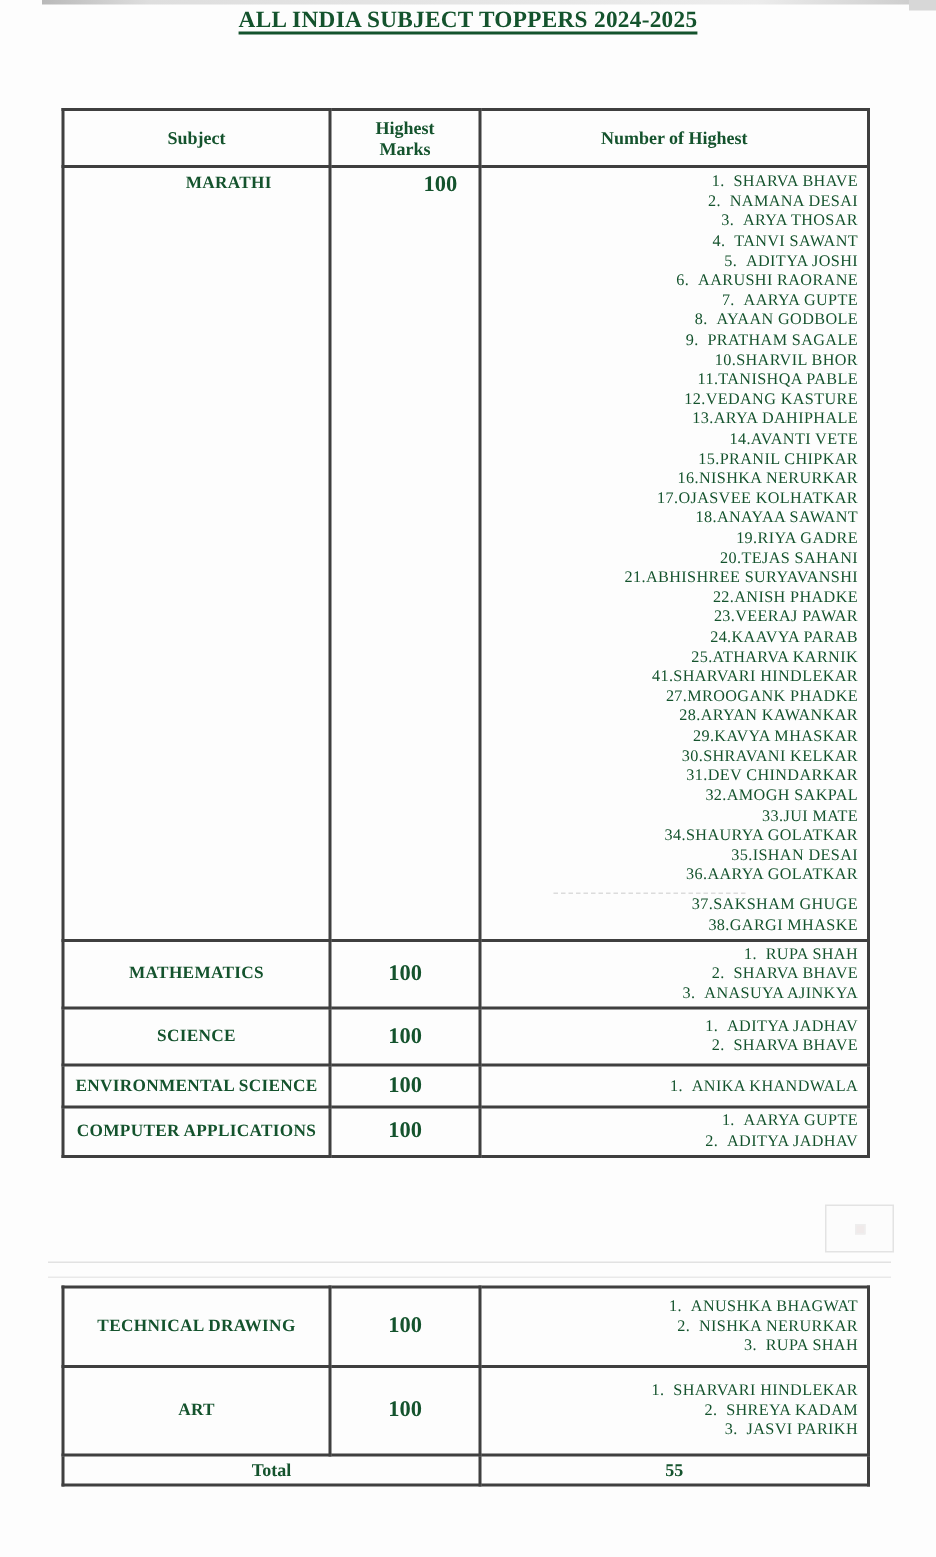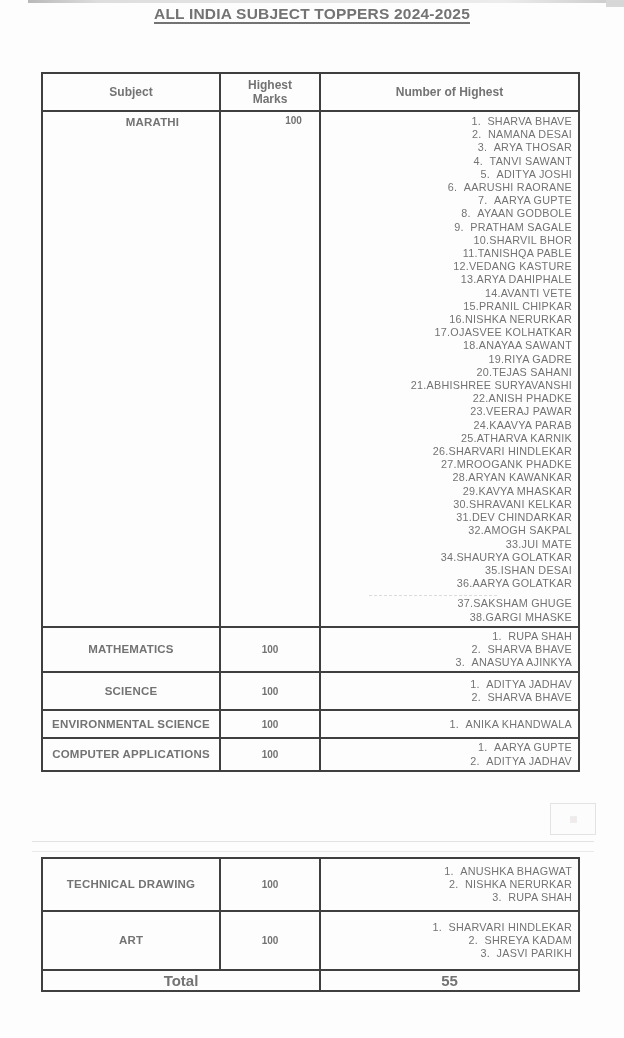--- a/index.html
+++ b/index.html
@@ -1,18 +1,18 @@
 <!DOCTYPE html>
 <html><head>
 <meta charset="utf-8">
 <style>
   html,body{margin:0;padding:0;background:#ffffff;}
   .page{
     position:relative;width:624px;height:1038px;background:#fdfdfd;
-    font-family:Liberation Sans, sans-serif;color:#737373;overflow:hidden;
+    font-family:Liberation Serif, serif;color:#14532d;overflow:hidden;
   }
   
   .scan-bar-top{position:absolute;left:28px;top:0;width:596px;height:3px;
     background:linear-gradient(90deg,#b9b9b9,#dedede 12%,#ececec 80%,#c9c9c9);}
   .scan-corner-right{position:absolute;right:0;top:0;width:18px;height:7px;background:#d7d7d7;}
   .artifact-box{position:absolute;left:550px;top:803px;width:44px;height:30px;
     border:1px solid #e3e3e3;background:#fcfcfc;}
   .artifact-box::after{content:"";position:absolute;left:19px;top:12px;width:5px;height:5px;
     background:#f0eaea;border:1px solid #eee;}
   .pagebreak-line{position:absolute;left:32px;width:562px;height:0;border-top:1px solid #e2e2e2;}
@@ -28,26 +28,26 @@
     position:absolute;left:41px;width:537px;border-collapse:collapse;table-layout:fixed;
   }
   .t1{top:36px;margin-top:36px;}
   .t2{top:857px;}
   .tbl th,.tbl td{border:2px solid #3f3f3f;overflow:hidden;}
   col.c1{width:178px;} col.c2{width:100px;} col.c3{width:259px;}
   thead th{height:36px;font-size:12px;font-weight:bold;text-align:center;
     vertical-align:middle;line-height:1.2;padding:0 14px;}
   .c-subj{font-weight:bold;font-size:11.5px;text-align:center;vertical-align:middle;
     letter-spacing:.2px;padding:2px 5px;line-height:1.25;}
-  .c-marks{font-weight:bold;font-size:10px;text-align:center;vertical-align:middle;}
+  .c-marks{font-weight:bold;font-size:15px;text-align:center;vertical-align:middle;}
   .c-stud{vertical-align:middle;padding:2px 6px 2px 27px;font-size:10.8px;letter-spacing:.25px;text-align:right;}
   .v-top{vertical-align:top;padding-top:3px;padding-left:48px;}
   .stu{line-height:13.2px;white-space:nowrap;}
   .crease{border-top:1px dashed #dcdcdc;margin:5px 0 1px 0;width:128px;}
-  .total-label,.total-value{font-weight:bold;font-size:15px;text-align:center;vertical-align:middle;}
+  .total-label,.total-value{font-weight:bold;font-size:12px;text-align:center;vertical-align:middle;}
   tfoot tr{height:20px;}
 </style>
 </head>
 <body>
 
 <div class="page">
 
   <div class="scan-bar-top"></div>
   <div class="scan-corner-right"></div>
 
@@ -89,21 +89,21 @@
             <div class="stu">16.NISHKA NERURKAR</div>
             <div class="stu">17.OJASVEE KOLHATKAR</div>
             <div class="stu">18.ANAYAA SAWANT</div>
             <div class="stu">19.RIYA GADRE</div>
             <div class="stu">20.TEJAS SAHANI</div>
             <div class="stu">21.ABHISHREE SURYAVANSHI</div>
             <div class="stu">22.ANISH PHADKE</div>
             <div class="stu">23.VEERAJ PAWAR</div>
             <div class="stu">24.KAAVYA PARAB</div>
             <div class="stu">25.ATHARVA KARNIK</div>
-            <div class="stu">26.SHARVARI HINDLEKAR</div>
+            <div class="stu">41.SHARVARI HINDLEKAR</div>
             <div class="stu">27.MROOGANK PHADKE</div>
             <div class="stu">28.ARYAN KAWANKAR</div>
             <div class="stu">29.KAVYA MHASKAR</div>
             <div class="stu">30.SHRAVANI KELKAR</div>
             <div class="stu">31.DEV CHINDARKAR</div>
             <div class="stu">32.AMOGH SAKPAL</div>
             <div class="stu">33.JUI MATE</div>
             <div class="stu">34.SHAURYA GOLATKAR</div>
             <div class="stu">35.ISHAN DESAI</div>
             <div class="stu">36.AARYA GOLATKAR</div>

